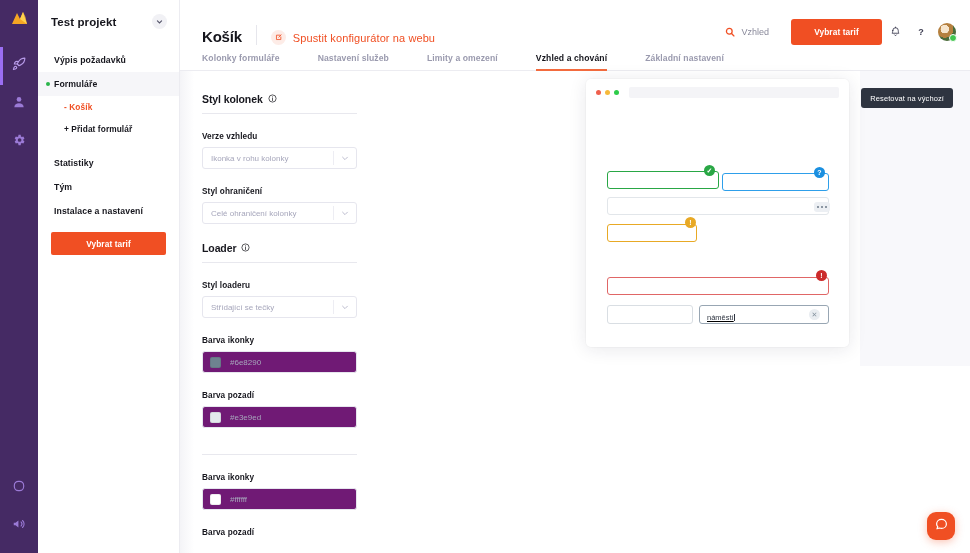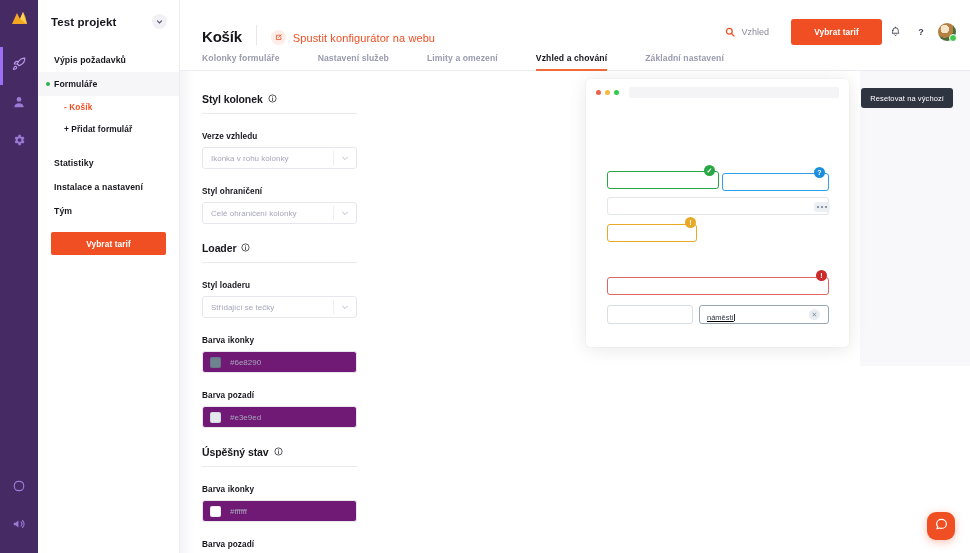--- a/index.html
+++ b/index.html
@@ -275,24 +275,24 @@
         <span>- Košík</span>
       </div>
       <div class="nav-sub add">
         <span>+ Přidat formulář</span>
       </div>
       <div class="nav-gap"></div>
       <div class="nav-item">
         <span>Statistiky</span>
       </div>
       <div class="nav-item">
+        <span>Tým</span>
+      </div>
+      <div class="nav-item">
         <span>Instalace a nastavení</span>
-      </div>
-      <div class="nav-item">
-        <span>Tým</span>
       </div>
     </div>
     <div class="side-cta">Vybrat tarif</div>
   </div>
 
   <div class="main">
 
     <div class="topbar">
       <div class="page-title">Košík</div>
       <div class="vdiv"></div>
@@ -415,30 +415,20 @@
         </div>
 
         <div class="field-label">Barva pozadí</div>
         <div class="colorfield">
           <span class="swatch" style="background: rgb(227, 233, 237);"></span>
           <span class="colorval">#e3e9ed</span>
         </div>
 
         <div class="sec-gap"></div>
 
-        <div class="sec-head">
-          <span>Úspěšný stav</span>
-          <span>
-            <svg width="9" height="9" viewBox="0 0 14 14" fill="none" stroke="#16161d" stroke-width="1.1">
-              <circle cx="7" cy="7" r="5.6"></circle>
-                <path d="M7 6.2v4" stroke-linecap="round"></path>
-                <circle cx="7" cy="4.2" r=".7" fill="#16161d" stroke="none"></circle>
-            </svg>
-          </span>
-        </div>
         <div class="sec-rule"></div>
 
         <div class="field-label">Barva ikonky</div>
         <div class="colorfield">
           <span class="swatch" style="background: rgb(255, 255, 255);"></span>
           <span class="colorval">#ffffff</span>
         </div>
 
         <div class="field-label">Barva pozadí</div>
 

